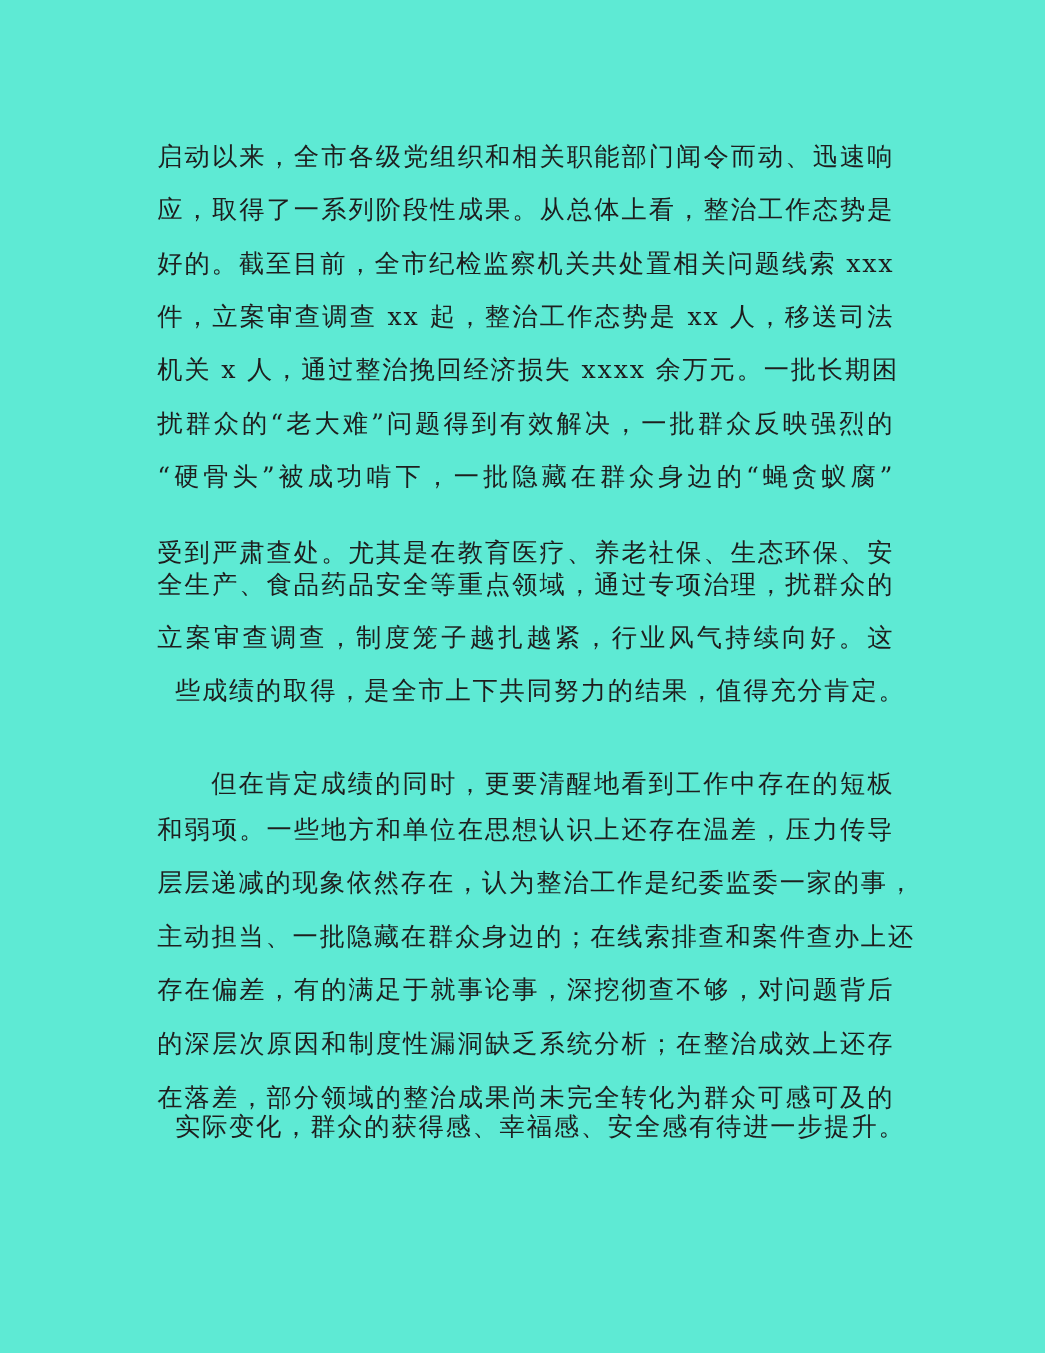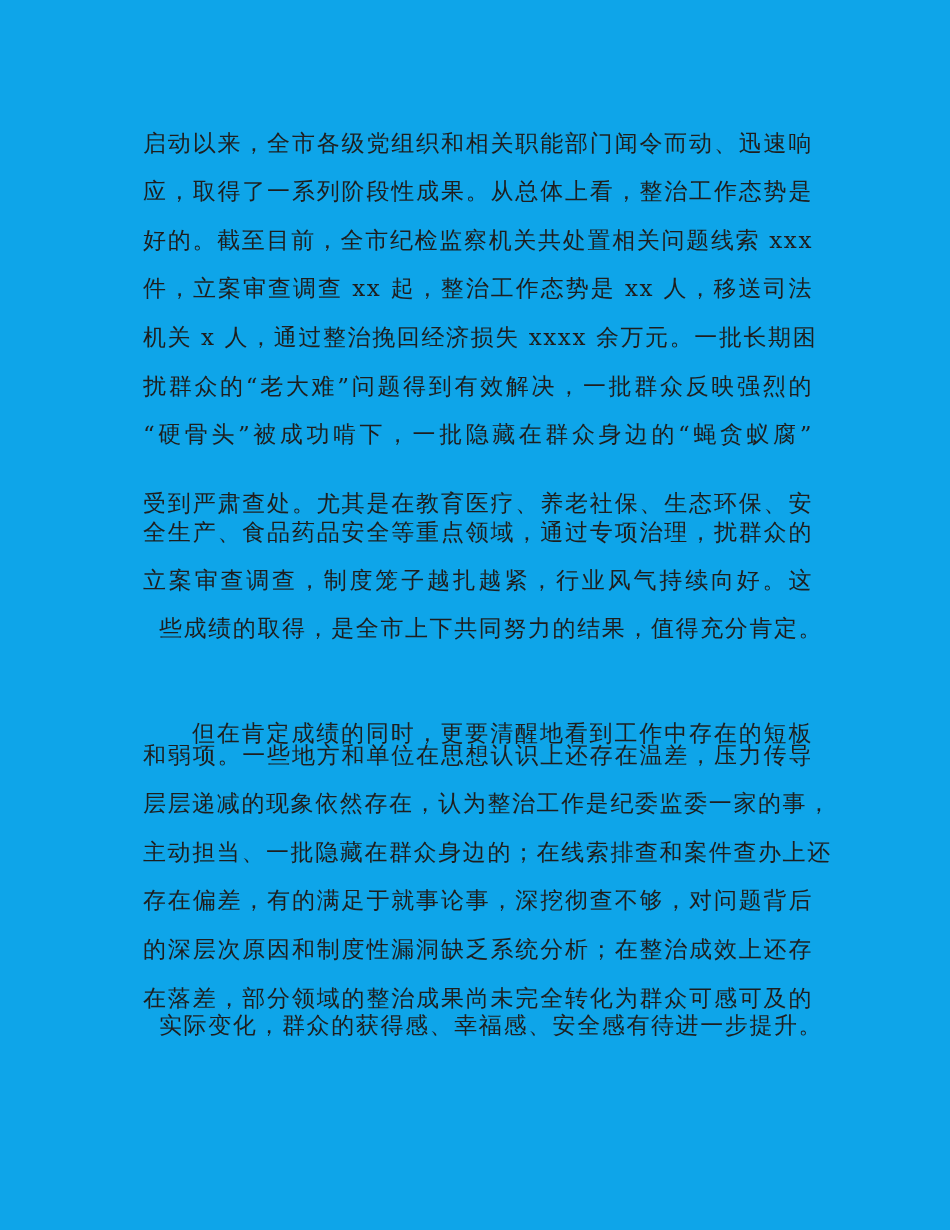--- a/index.html
+++ b/index.html
@@ -13,21 +13,21 @@
     position: relative;
     overflow: hidden;
     font-family: "DejaVu Serif", "Liberation Serif", serif;
     color: #1e1e1e;
   }
   .page {
     position: absolute;
     left: 0; top: 0;
     width: 950px;
     height: 1230px;
-    background: #0ea5e9;
+    background: #5eead4;
   }
   .line {
     position: absolute;
     left: 143px;
     width: 670px;
     height: 30px;
     font-size: 23px;
     line-height: 30px;
     white-space: nowrap;
     letter-spacing: 1.6px;
@@ -56,21 +56,21 @@
     <div class="line" style="top:322px">机关 x 人，通过整治挽回经济损失 xxxx 余万元。一批长期困</div>
     <div class="line" style="top:371px">扰群众的“老大难”问题得到有效解决，一批群众反映强烈的</div>
     <div class="line" style="top:419px">“硬骨头”被成功啃下，一批隐藏在群众身边的“蝇贪蚁腐”</div>
     <div class="line" style="top:488px">受到严肃查处。尤其是在教育医疗、养老社保、生态环保、安</div>
     <div class="line" style="top:517px">全生产、食品药品安全等重点领域，通过专项治理，扰群众的</div>
     <div class="line" style="top:565px">立案审查调查，制度笼子越扎越紧，行业风气持续向好。这</div>
     <div class="line last" style="top:613px">些成绩的取得，是全市上下共同努力的结果，值得充分肯定。</div>
   </div>
 
   <div>
-    <div class="line indent" style="top:718px">但在肯定成绩的同时，更要清醒地看到工作中存在的短板</div>
+    <div class="line indent" style="top:698px">但在肯定成绩的同时，更要清醒地看到工作中存在的短板</div>
     <div class="line" style="top:740px">和弱项。一些地方和单位在思想认识上还存在温差，压力传导</div>
     <div class="line" style="top:788px">层层递减的现象依然存在，认为整治工作是纪委监委一家的事，</div>
     <div class="line" style="top:837px">主动担当、一批隐藏在群众身边的；在线索排查和案件查办上还</div>
     <div class="line" style="top:885px">存在偏差，有的满足于就事论事，深挖彻查不够，对问题背后</div>
     <div class="line" style="top:934px">的深层次原因和制度性漏洞缺乏系统分析；在整治成效上还存</div>
     <div class="line" style="top:983px">在落差，部分领域的整治成果尚未完全转化为群众可感可及的</div>
     <div class="line last" style="top:1010px">实际变化，群众的获得感、幸福感、安全感有待进一步提升。</div>
   </div>
 
 </div>

